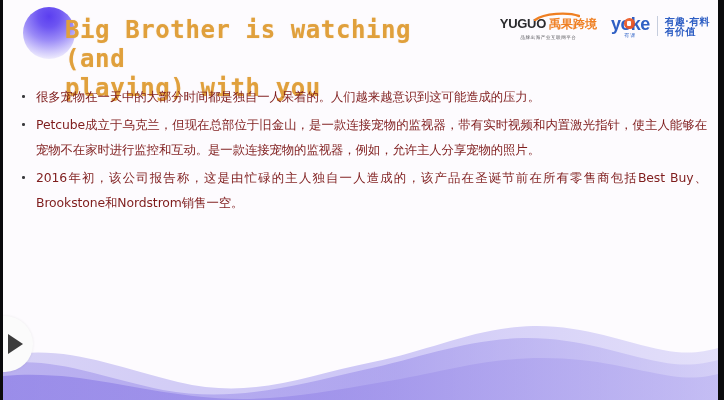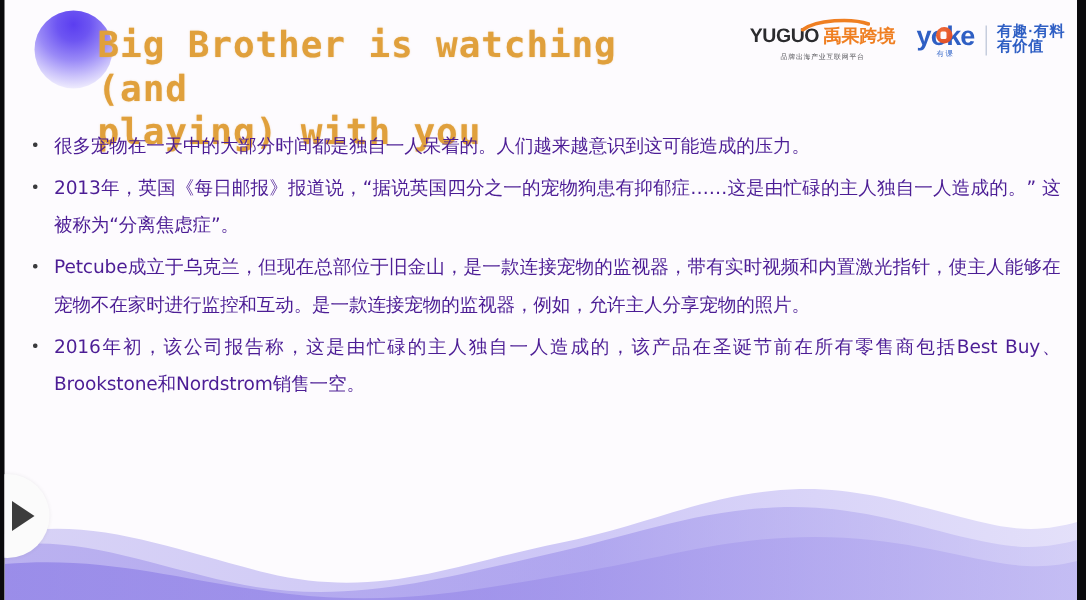--- a/index.html
+++ b/index.html
@@ -194,21 +194,21 @@
   #body-content {
     position: absolute;
     left: 14px;
     top: 84px;
     width: 690px;
   }
   .bullet-item {
     position: relative;
     padding-left: 19px;
     margin-bottom: 3px;
-    color: #4c1d95;
+    color: #7f1d1d;
     font-family: "DejaVu Sans", "Liberation Sans", sans-serif;
     font-size: 12.4px;
     line-height: 25px;
     text-align: justify;
     letter-spacing: -0.1px;
   }
   .bullet-item::before {
     content: "";
     position: absolute;
     left: 5px;
@@ -299,21 +299,20 @@
         <div id="yoke-slogan">
           <div class="yoke-slogan-line">有趣·有料</div>
           <div class="yoke-slogan-line">有价值</div>
         </div>
       </div>
 
     </div>
 
     <div id="body-content">
       <div class="bullet-item">很多宠物在一天中的大部分时间都是独自一人呆着的。人们越来越意识到这可能造成的压力。</div>
-      <div class="bullet-item">2013年，英国《每日邮报》报道说，“据说英国四分之一的宠物狗患有抑郁症……这是由忙碌的主人独自一人造成的。” 这被称为“分离焦虑症”。</div>
       <div class="bullet-item">Petcube成立于乌克兰，但现在总部位于旧金山，是一款连接宠物的监视器，带有实时视频和内置激光指针，使主人能够在宠物不在家时进行监控和互动。是一款连接宠物的监视器，例如，允许主人分享宠物的照片。</div>
       <div class="bullet-item">2016年初，该公司报告称，这是由忙碌的主人独自一人造成的，该产品在圣诞节前在所有零售商包括Best Buy、Brookstone和Nordstrom销售一空。</div>
     </div>
 
     <div id="play-button">
       <div id="play-triangle"></div>
     </div>
 
   </div>
 </div>

